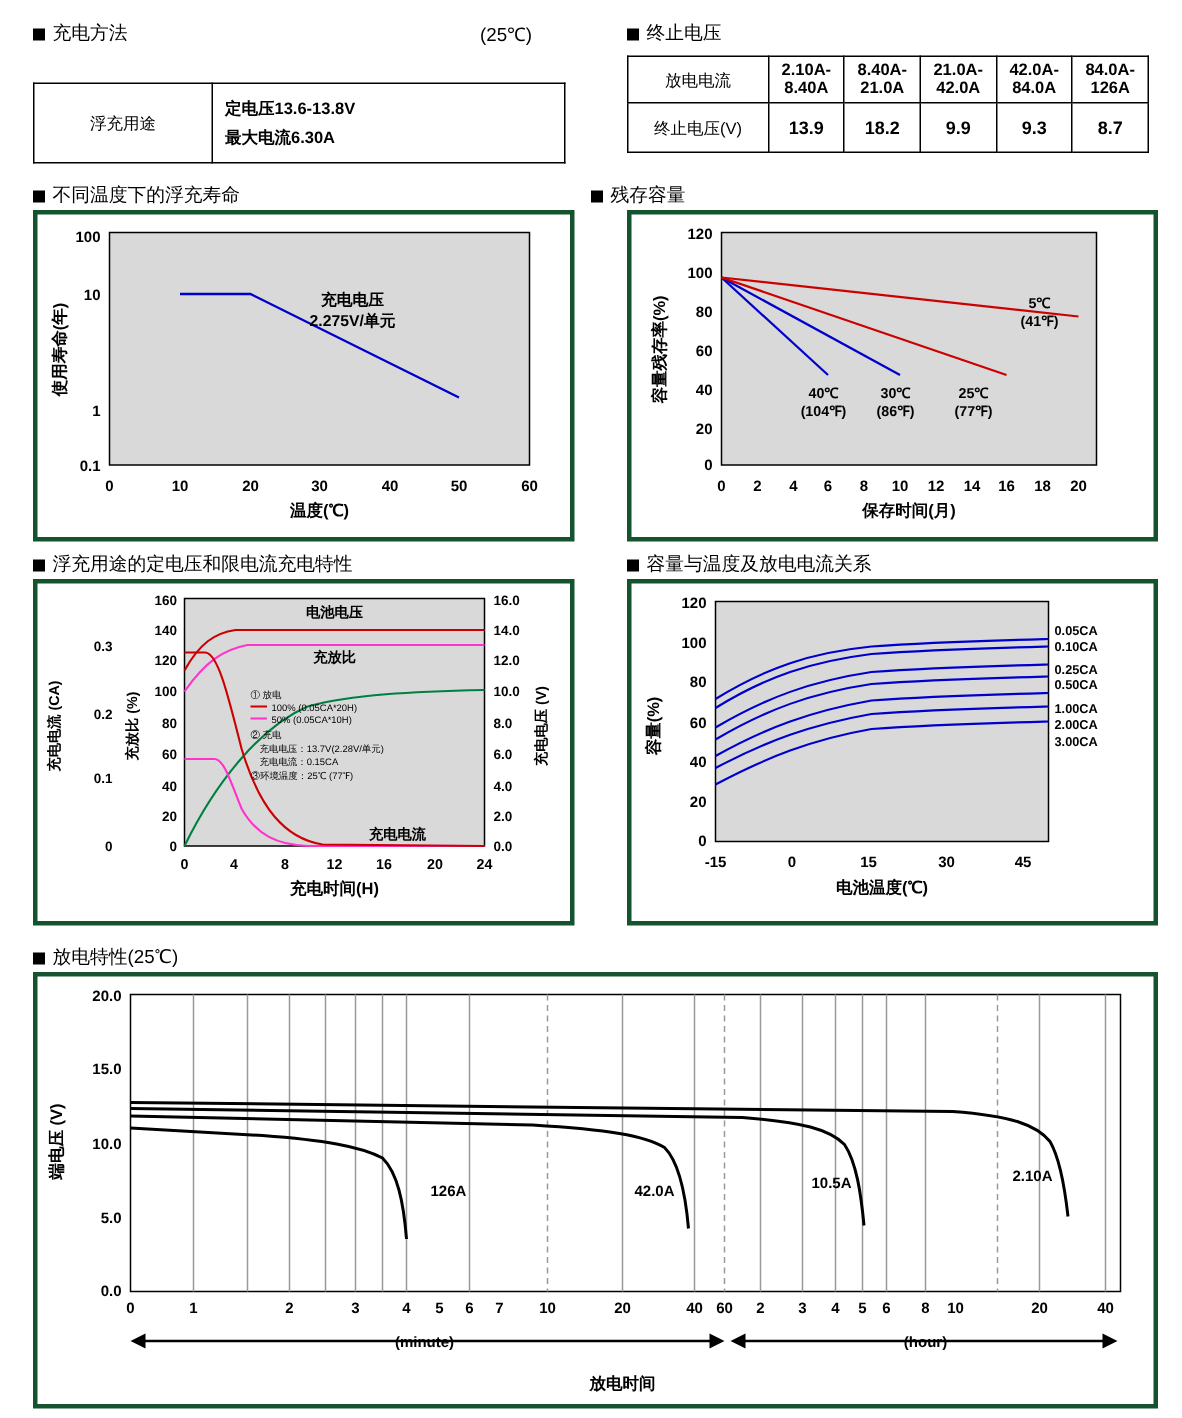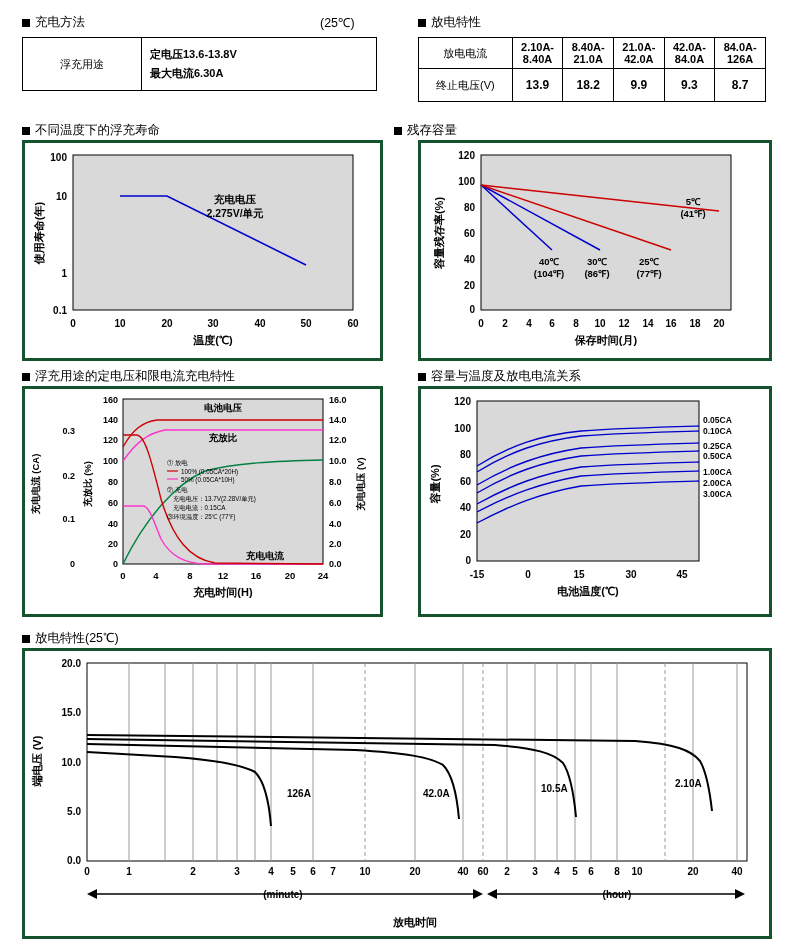--- a/index.html
+++ b/index.html
@@ -19,37 +19,37 @@
 </style>
 </head>
 <body>
 
 <div class="panel" style="left:22px;top:14px;">
   <div class="sec-title">
     <span class="sq"></span>
     <span>充电方法</span>
     <span style="margin-left:230px;">(25℃)</span>
   </div>
-  <table class="tbl" style="margin-top:6px;width:355px;">
+  <table class="tbl" style="margin-top:24px;width:355px;">
     <tbody>
         <tr>
       <td style="width:110px;height:46px;">浮充用途</td>
       <td style="text-align:left;padding-left:8px;">
         <div class="bold">定电压13.6-13.8V</div>
         <div class="bold" style="margin-top:4px;">最大电流6.30A</div>
       </td>
     </tr>
   </tbody>
     </table>
 </div>
 
 <div class="panel" style="left:418px;top:14px;">
   <div class="sec-title">
     <span class="sq"></span>
-    <span>放电特性</span>
+    <span>终止电压</span>
   </div>
   <table class="tbl" style="margin-top:6px;width:348px;">
     <tbody>
         <tr>
       <td style="width:120px;">放电电流</td>
       <td style="width:46px;font-weight:bold;white-space:pre-line;">2.10A-
 8.40A</td>
       <td style="width:46px;font-weight:bold;white-space:pre-line;">8.40A-
 21.0A</td>
       <td style="width:46px;font-weight:bold;white-space:pre-line;">21.0A-

